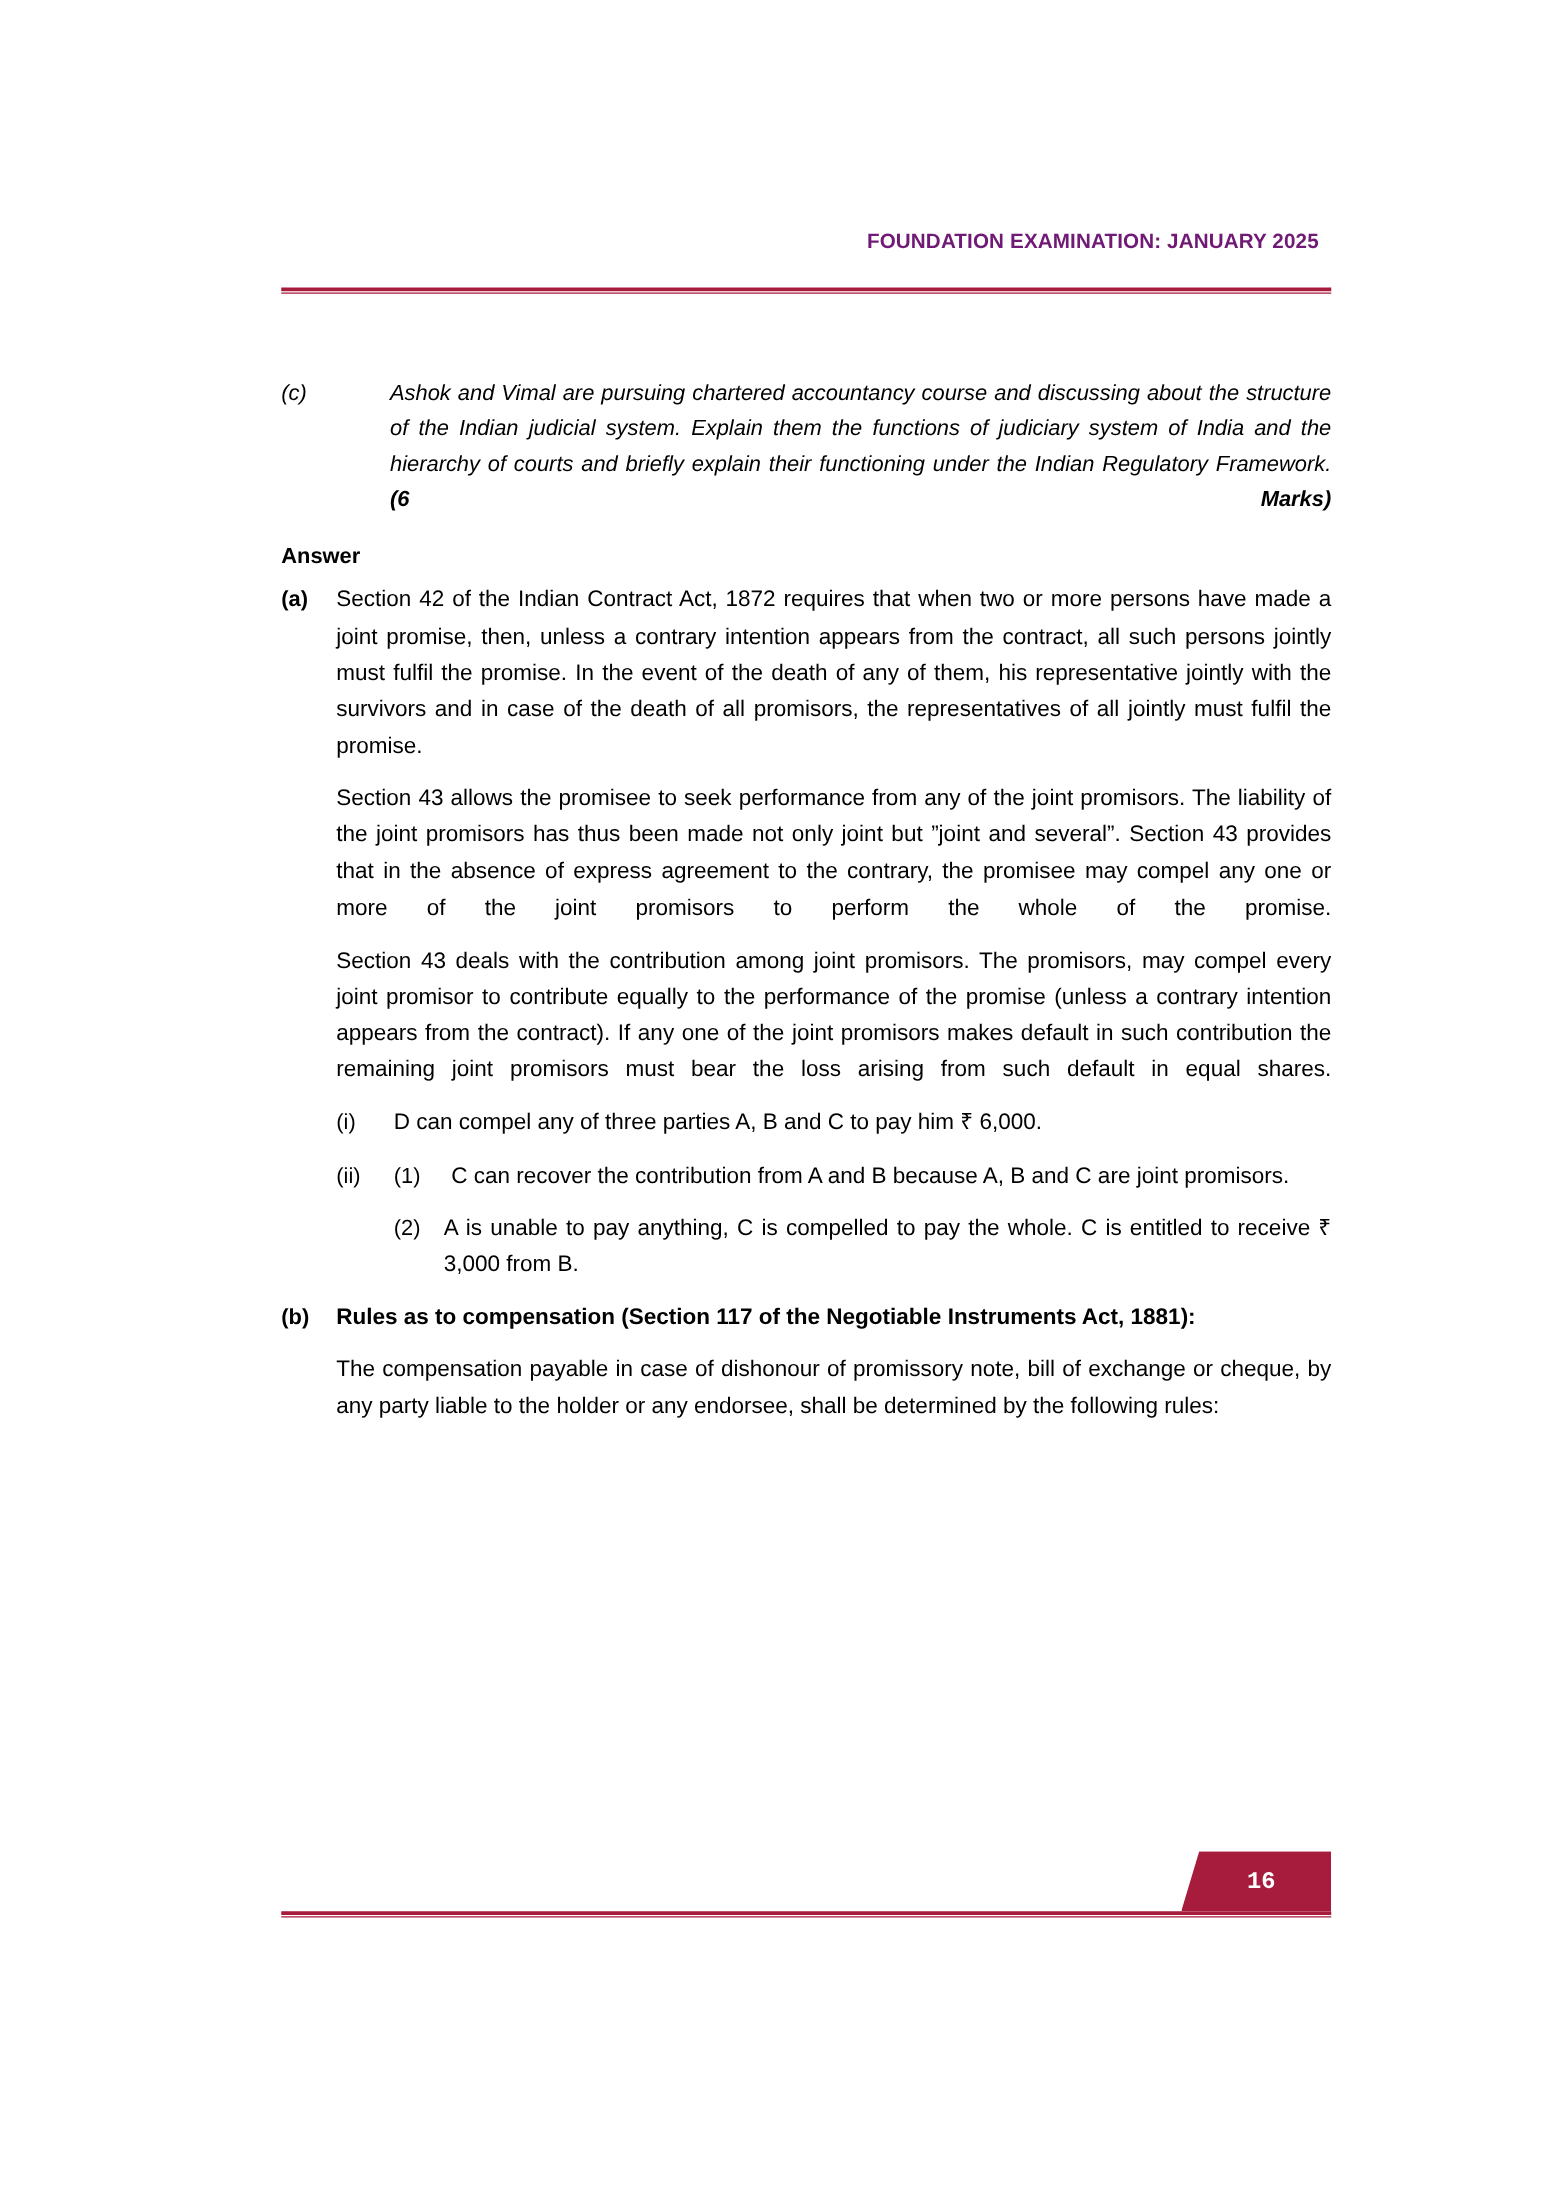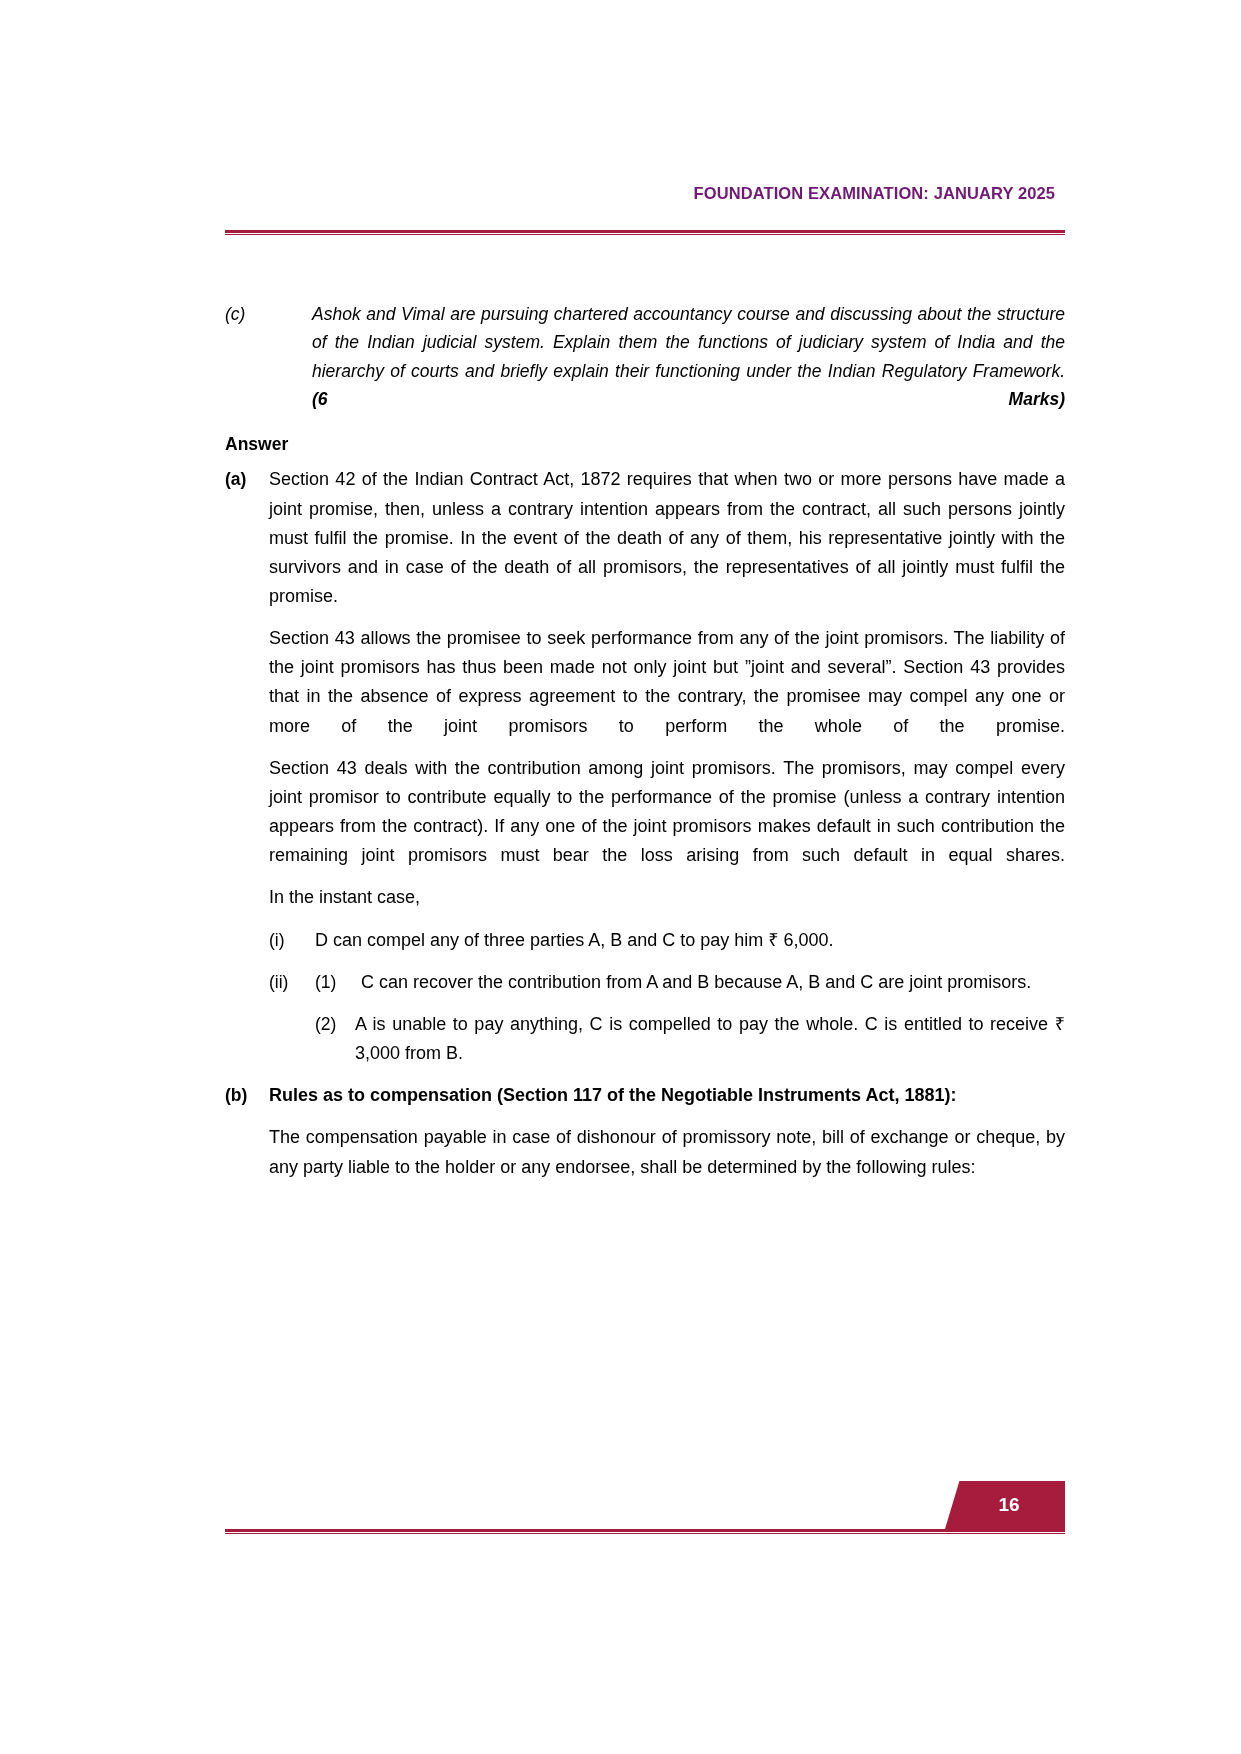--- a/index.html
+++ b/index.html
@@ -174,20 +174,21 @@
     clip-path: polygon(12% 0, 100% 0, 100% 100%, 0 100%);
     display: flex;
     align-items: center;
     justify-content: center;
   }
   .footer-page-num {
     color: #ffffff;
     font-size: 19px;
     font-weight: bold;
     padding-left: 8px;
+    font-family: Liberation Mono, monospace;
   }
   .footer-rule {
     position: absolute;
     left: 0;
     top: 48px;
     width: 840px;
     height: 5px;
     border-top: 3px solid #A71B3C;
     border-bottom: 1px solid #A71B3C;
     box-sizing: border-box;
@@ -223,24 +224,20 @@
     <div class="para-row">
       <div class="marker"></div>
       <div class="body-text just-all">Section 43 allows the promisee to seek performance from any of the joint promisors. The liability of the joint promisors has thus been made not only joint but ”joint and several”. Section 43 provides that in the absence of express agreement to the contrary, the promisee may compel any one or more of the joint promisors to perform the whole of the promise.</div>
     </div>
 
     <div class="para-row">
       <div class="marker"></div>
       <div class="body-text just-all">Section 43 deals with the contribution among joint promisors. The promisors, may compel every joint promisor to contribute equally to the performance of the promise (unless a contrary intention appears from the contract). If any one of the joint promisors makes default in such contribution the remaining joint promisors must bear the loss arising from such default in equal shares.</div>
     </div>
 
-    <div class="para-row">
-      <div class="marker"></div>
-      <div class="body-text">In the instant case,</div>
-    </div>
 
     <div class="sub-row">
       <div class="sub-marker">(i)</div>
       <div class="body-text">D can compel any of three parties A, B and C to pay him ₹ 6,000.</div>
     </div>
 
     <div class="sub-row">
       <div class="sub-marker">(ii)</div>
       <div class="sub-marker">(1)</div>
       <div class="body-text">C can recover the contribution from A and B because A, B and C are joint promisors.</div>

